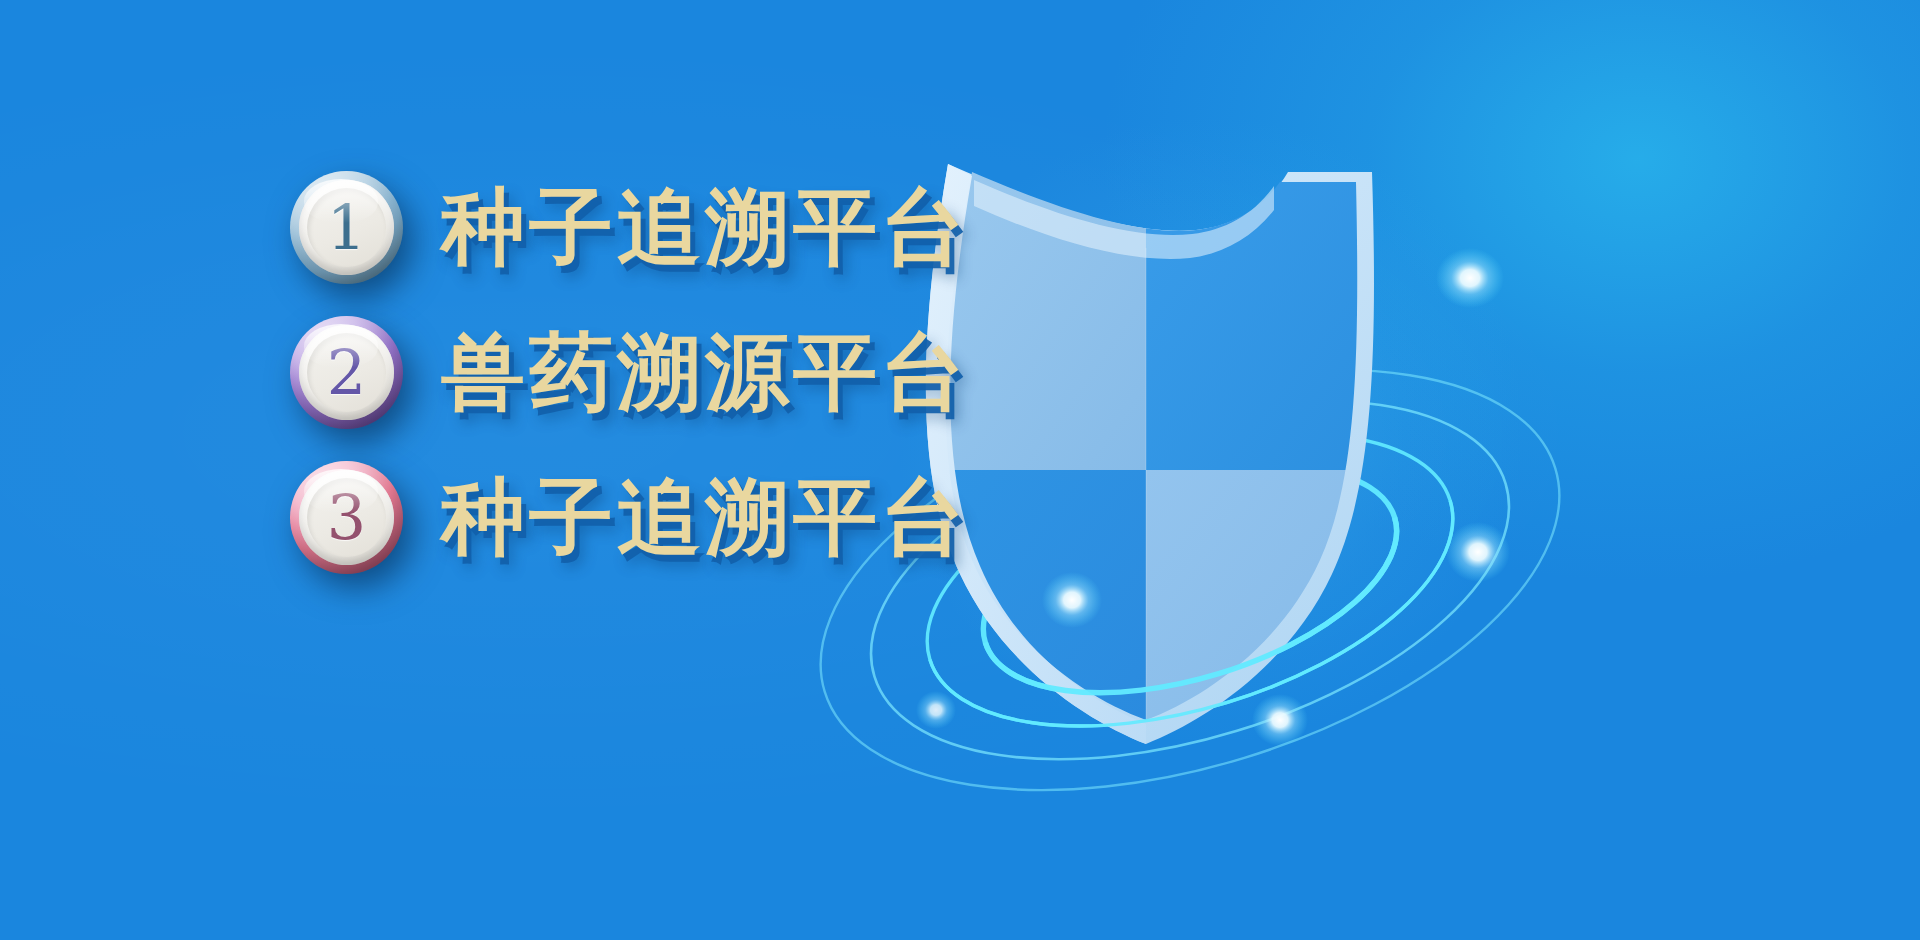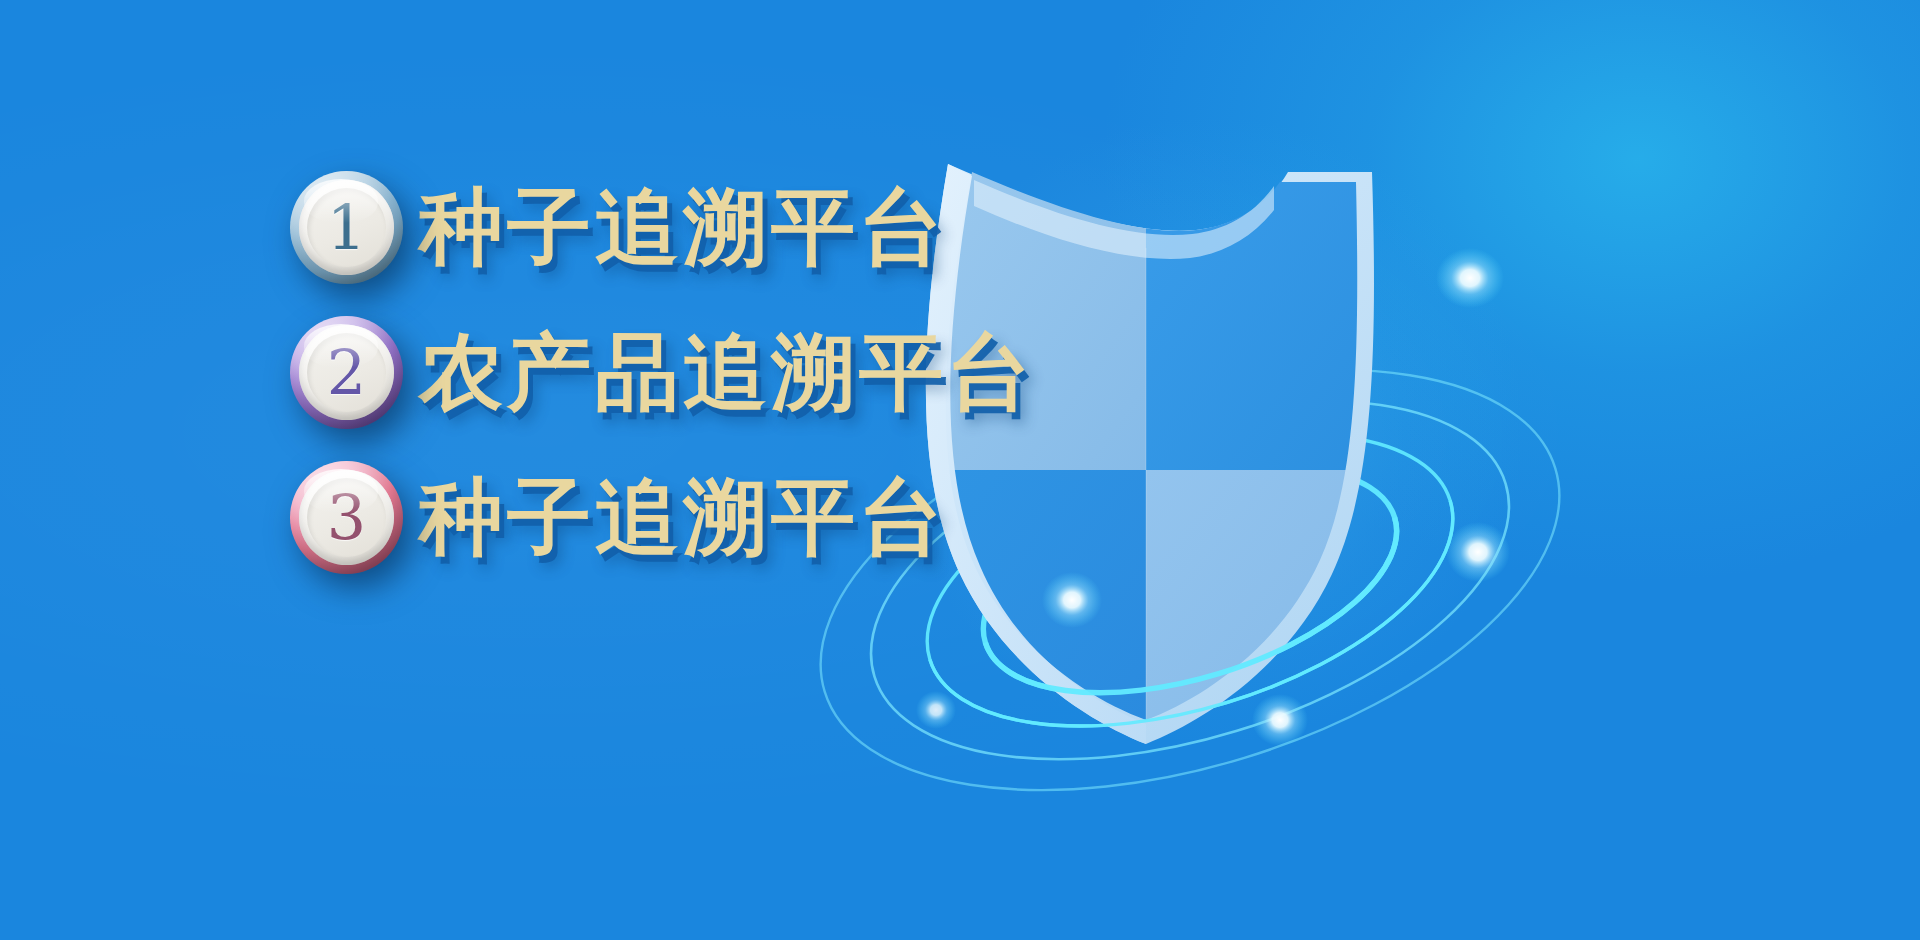--- a/index.html
+++ b/index.html
@@ -86,21 +86,21 @@
   }
   .badge .gloss{
     position:absolute;left:14px;top:8px;width:74px;height:44px;
     border-radius:50% 50% 46% 46%;
     background:linear-gradient(180deg,rgba(255,255,255,.80),rgba(255,255,255,0));
     z-index:5;pointer-events:none;
   }
 
   
   .label{
-    margin-left:16px;
+    margin-left:38px;
     font-size:84px;line-height:1.02;
     font-weight:700;
     letter-spacing:4px;
     white-space:nowrap;
     color:#e9d79f;
     text-shadow:
        5px 7px 0px rgba(17,96,170,.92),
        8px 11px 14px rgba(8,62,118,.45);
   }
 </style>
@@ -231,21 +231,21 @@
     </div>
 
     <div class="row">
       <div class="badge">
         <span class="ring" style="background:radial-gradient(circle at 34% 26%,#e6dcf6 0%,#bda6e4 32%,#8e6ec2 58%,#5c3f86 84%,#2e2244 100%);"></span>
         <span class="face"></span>
         <span class="inner"></span>
         <span class="num" style="color:#6457a8;">2</span>
         <span class="gloss"></span>
       </div>
-      <div class="label">农产品追溯平台</div>
+      <div class="label">兽药溯源平台</div>
     </div>
 
     <div class="row">
       <div class="badge">
         <span class="ring" style="background:radial-gradient(circle at 34% 26%,#fbe2ea 0%,#f2aec5 30%,#e0778f 56%,#9e4a63 82%,#46202e 100%);"></span>
         <span class="face"></span>
         <span class="inner"></span>
         <span class="num" style="color:#94516e;">3</span>
         <span class="gloss"></span>
       </div>

